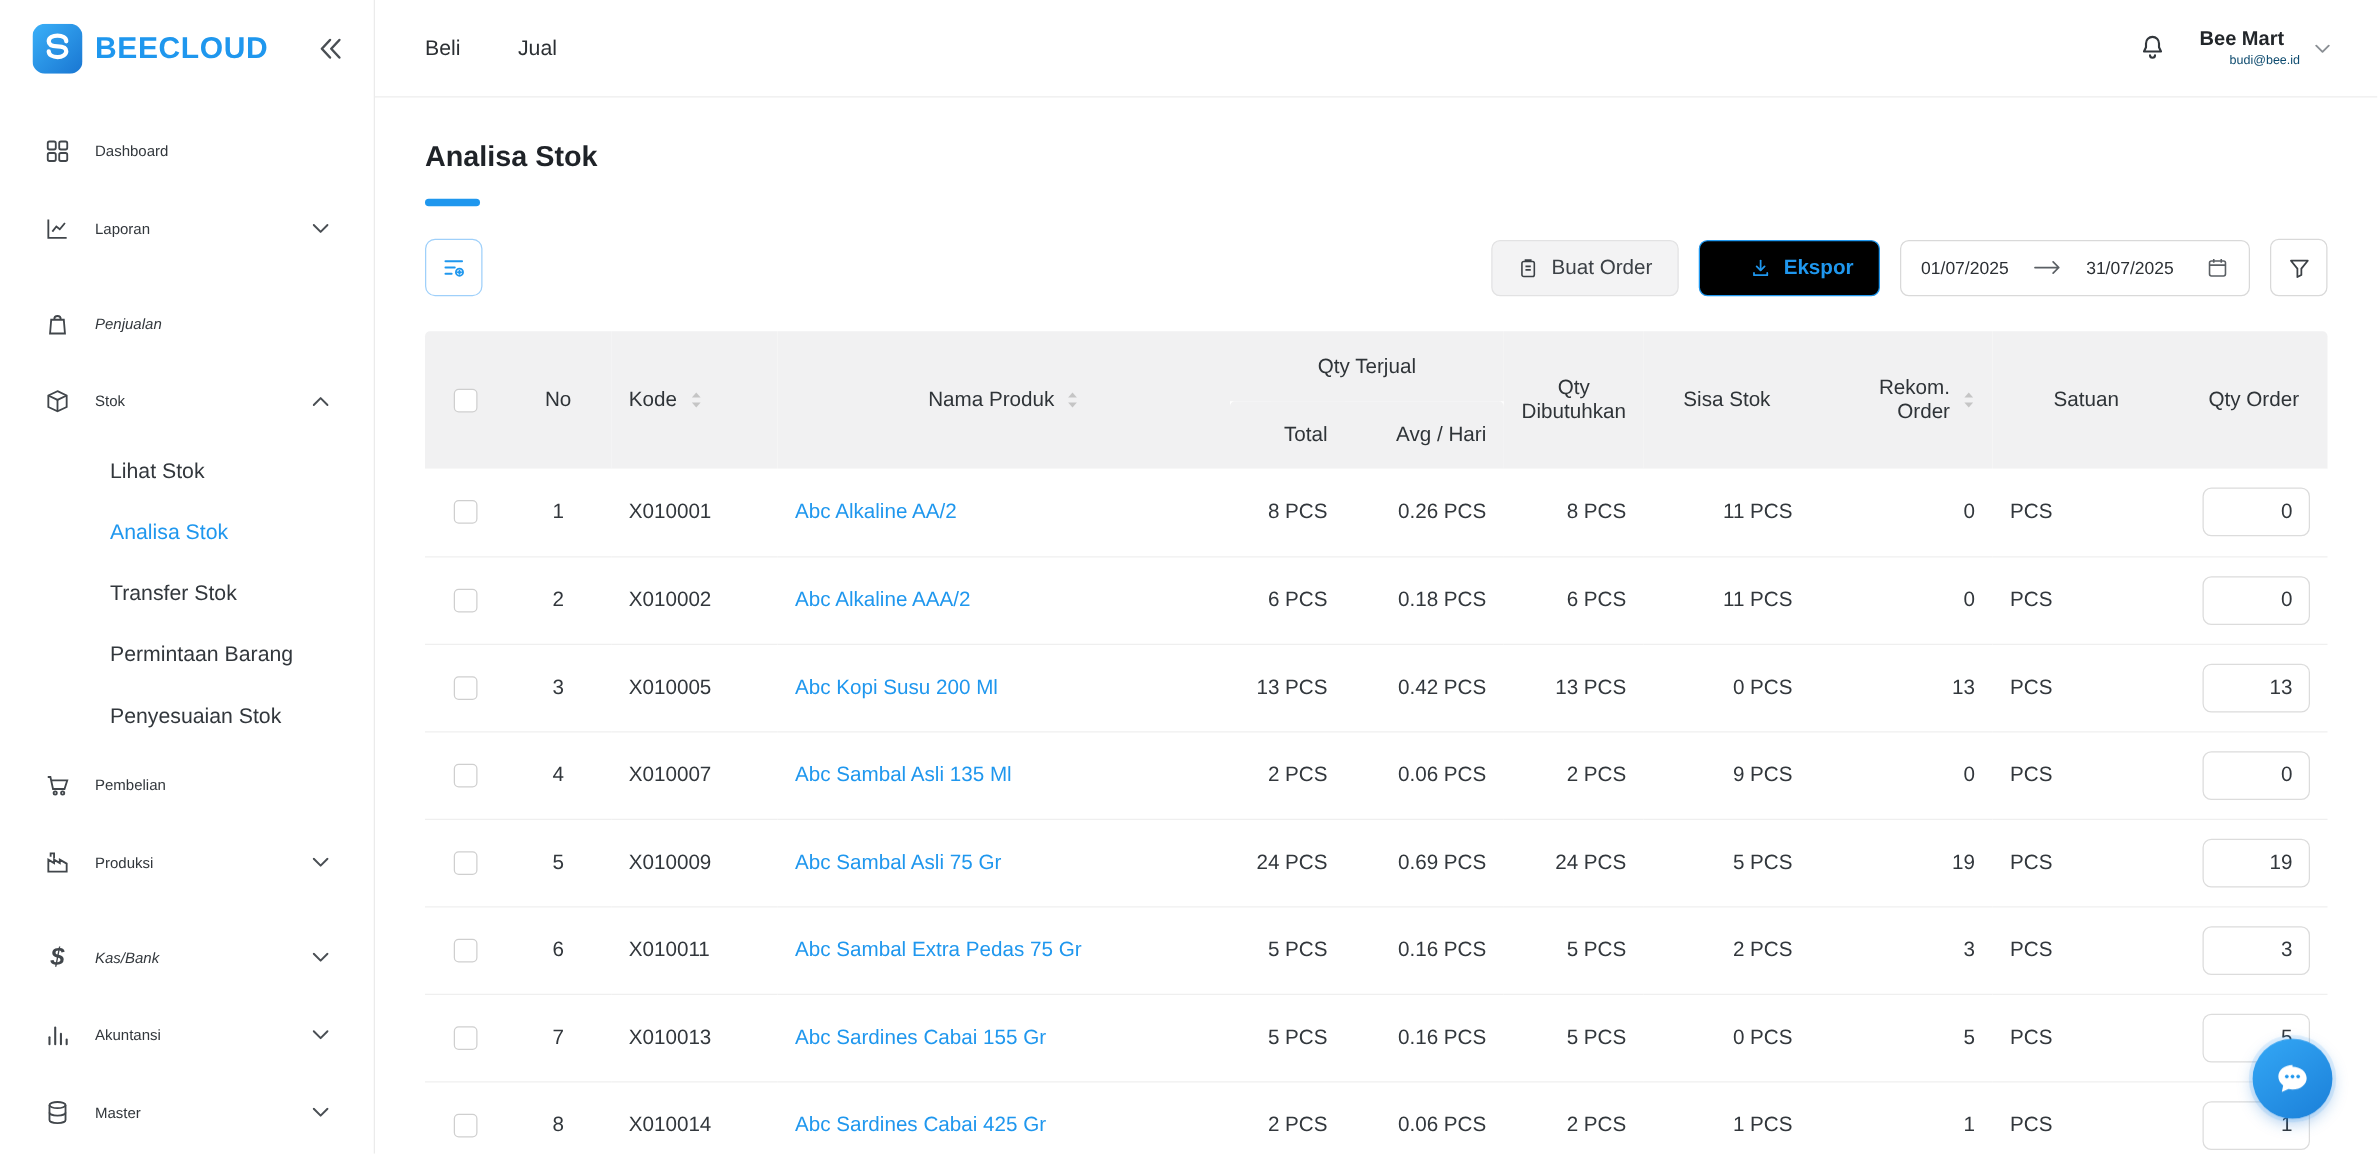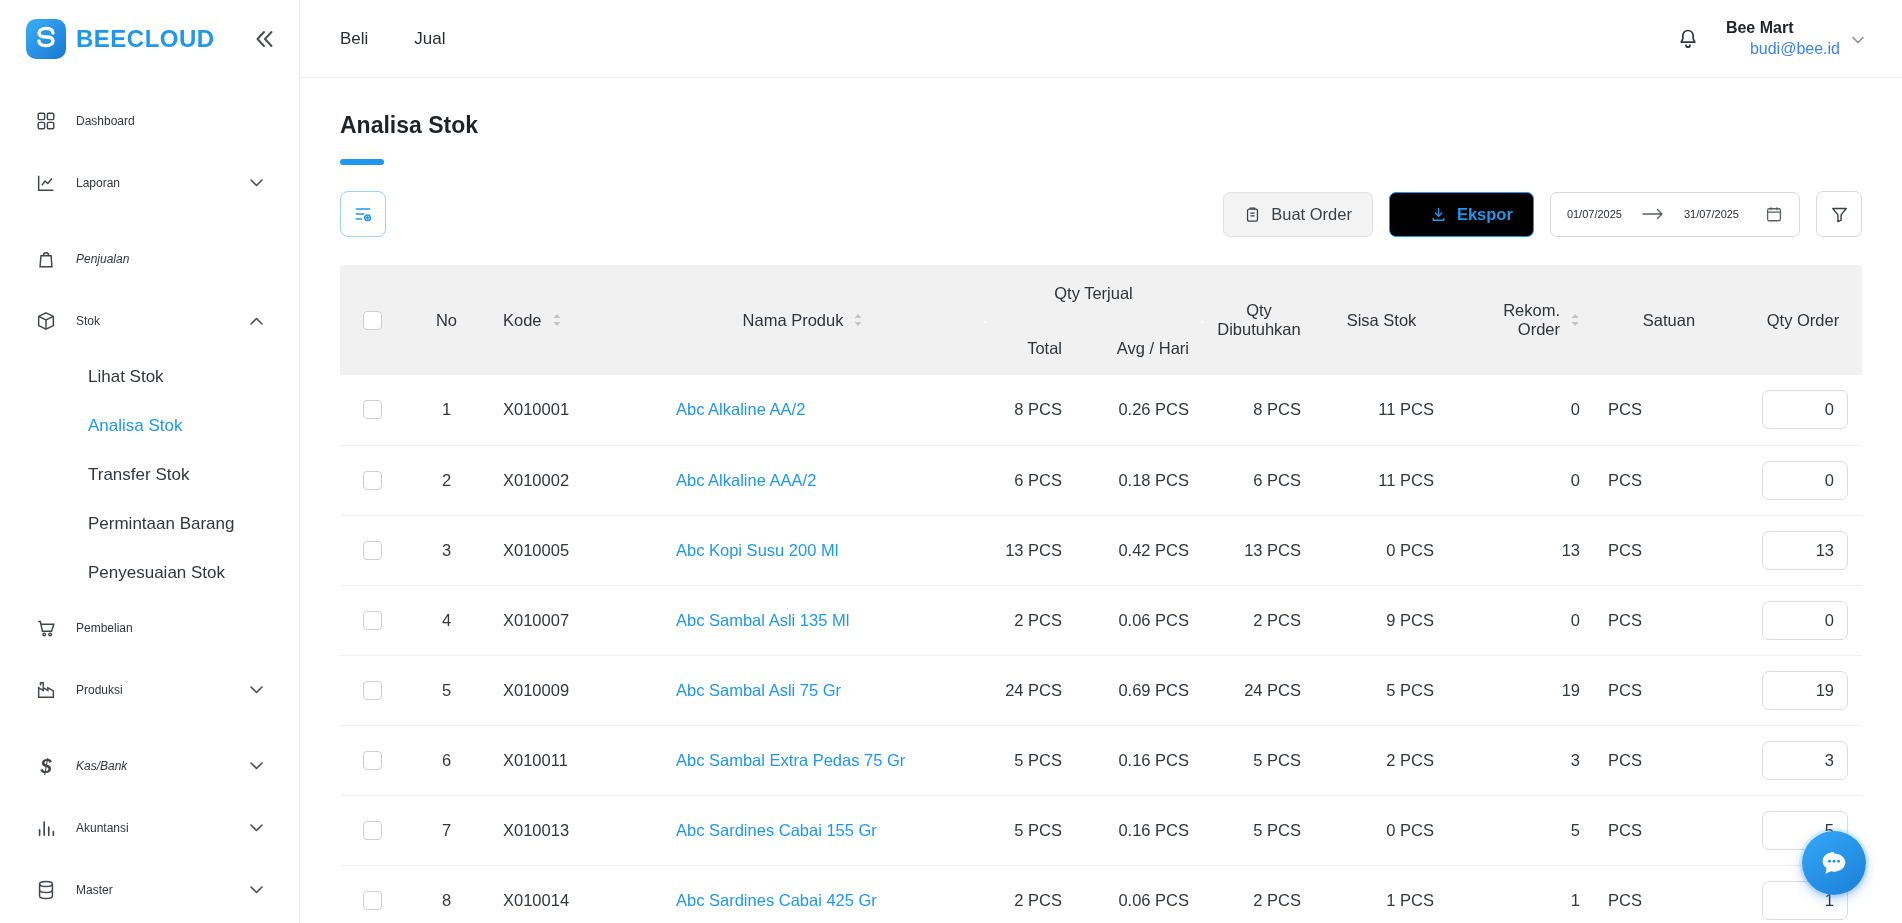--- a/index.html
+++ b/index.html
@@ -31,55 +31,55 @@
   .main { flex:1; display:flex; flex-direction:column; min-width:0; }
   .topbar { height:78px; display:flex; align-items:center; padding:0 38px 0 40px;
     border-bottom:1px solid #ededed; }
   .tabs { display:flex; gap:46px; }
   .tab { font-size:17px; color:#2b2f33; cursor:pointer; }
   .topbar-right { margin-left:auto; display:flex; align-items:center; gap:26px; }
   .bell { cursor:pointer; display:flex; }
   .account { display:flex; align-items:center; gap:12px; cursor:pointer;text-align:center; }
   .acct-text { display:flex; flex-direction:column; align-items:flex-start; line-height:1.3; }
   .acct-name { font-size:16px; font-weight:bold; color:#22262a; }
-  .acct-email { font-size:16px; color:#3b82f6;padding-left:24px; }
+  .acct-email { font-size:10px; color:#0c4a6e;padding-left:24px; }
   .acct-chev { display:flex; margin-top:2px; }
 
   .content { flex:1; padding:0 40px; overflow:hidden; }
   .page-title { margin-top:34px; font-size:23px; font-weight:bold; color:#1f2328; }
   .title-bar { margin-top:20px; width:44px; height:6px; border-radius:3px; background:#1f97ee; }
 
   
   .toolbar { margin-top:26px; display:flex; align-items:center; }
   .tool-right { margin-left:auto; display:flex; align-items:center; gap:16px; }
   .icon-btn-cols { width:46px; height:46px; border:1px solid #9fd0fa; border-radius:8px;
     background:#fff; display:flex; align-items:center; justify-content:center; cursor:pointer; }
   .btn { height:45px; border-radius:7px; display:flex; align-items:center; gap:10px;
     padding:0 20px; font-size:16.5px; cursor:pointer; }
   .btn-gray { background:#f3f3f4; border:1px solid #e2e2e3; color:#3c4146; }
   .btn-blue-outline { background:#000000; border:1px solid #1f97ee; color:#1f97ee; font-weight:bold;padding-left:40px; }
   .date-range { height:45px; border:1px solid #d9d9d9; border-radius:7px; background:#fff;
-    display:flex; align-items:center; gap:20px; padding:0 16px; font-size:11px; color:#2b2f33; cursor:pointer; }
+    display:flex; align-items:center; gap:20px; padding:0 16px; font-size:14px; color:#2b2f33; cursor:pointer; }
   .icon-btn-filter { width:46px; height:46px; border:1px solid #d9d9d9; border-radius:7px;
     background:#fff; display:flex; align-items:center; justify-content:center; cursor:pointer; }
 
   
   .table-wrap { margin-top:28px; }
   table { width:100%; border-collapse:collapse; table-layout:fixed; }
   thead th { background:#f1f1f2; font-weight:normal; font-size:16.5px; color:#2f3438;
     padding:0 14px; vertical-align:middle; }
   thead tr.h1 th { height:56px; }
   thead tr.h2 th { height:54px; }
   thead th:first-child { border-top-left-radius:4px; }
   thead th:last-child { border-top-right-radius:4px; }
   .a-left { text-align:left; } .a-center { text-align:center; } .a-right { text-align:right; }
   .th-flex { display:inline-flex; align-items:center; gap:10px; }
   tbody td { height:70px; border-bottom:1px solid #efefef; padding:0 14px;
     font-size:16.5px; color:#32373c; background:#fff; }
-  .plink { color:#1f97ee; cursor:pointer; text-decoration:none;margin-left:40px; }
+  .plink { color:#1f97ee; cursor:pointer; text-decoration:none; }
   .cb { appearance:none; -webkit-appearance:none; width:19px; height:19px;
     border:1.5px solid #cfcfcf; border-radius:4px; background:#fff; cursor:pointer; display:block; }
   .c-check { text-align:center; } .c-check .cb { margin:0 auto; }
   .qty-input { width:86px; height:39px; border:1px solid #dcdcdc; border-radius:7px;
     text-align:right; padding:0 13px; font-size:16.5px; color:#32373c;
     font-family:"Liberation Sans", sans-serif; background:#fff; }
 
   
   .chat-fab { position:fixed; right:36px; bottom:28px; width:64px; height:64px; border-radius:50%;
     background:linear-gradient(145deg,#34a8f6,#1b7fd8); display:flex; align-items:center; justify-content:center;

